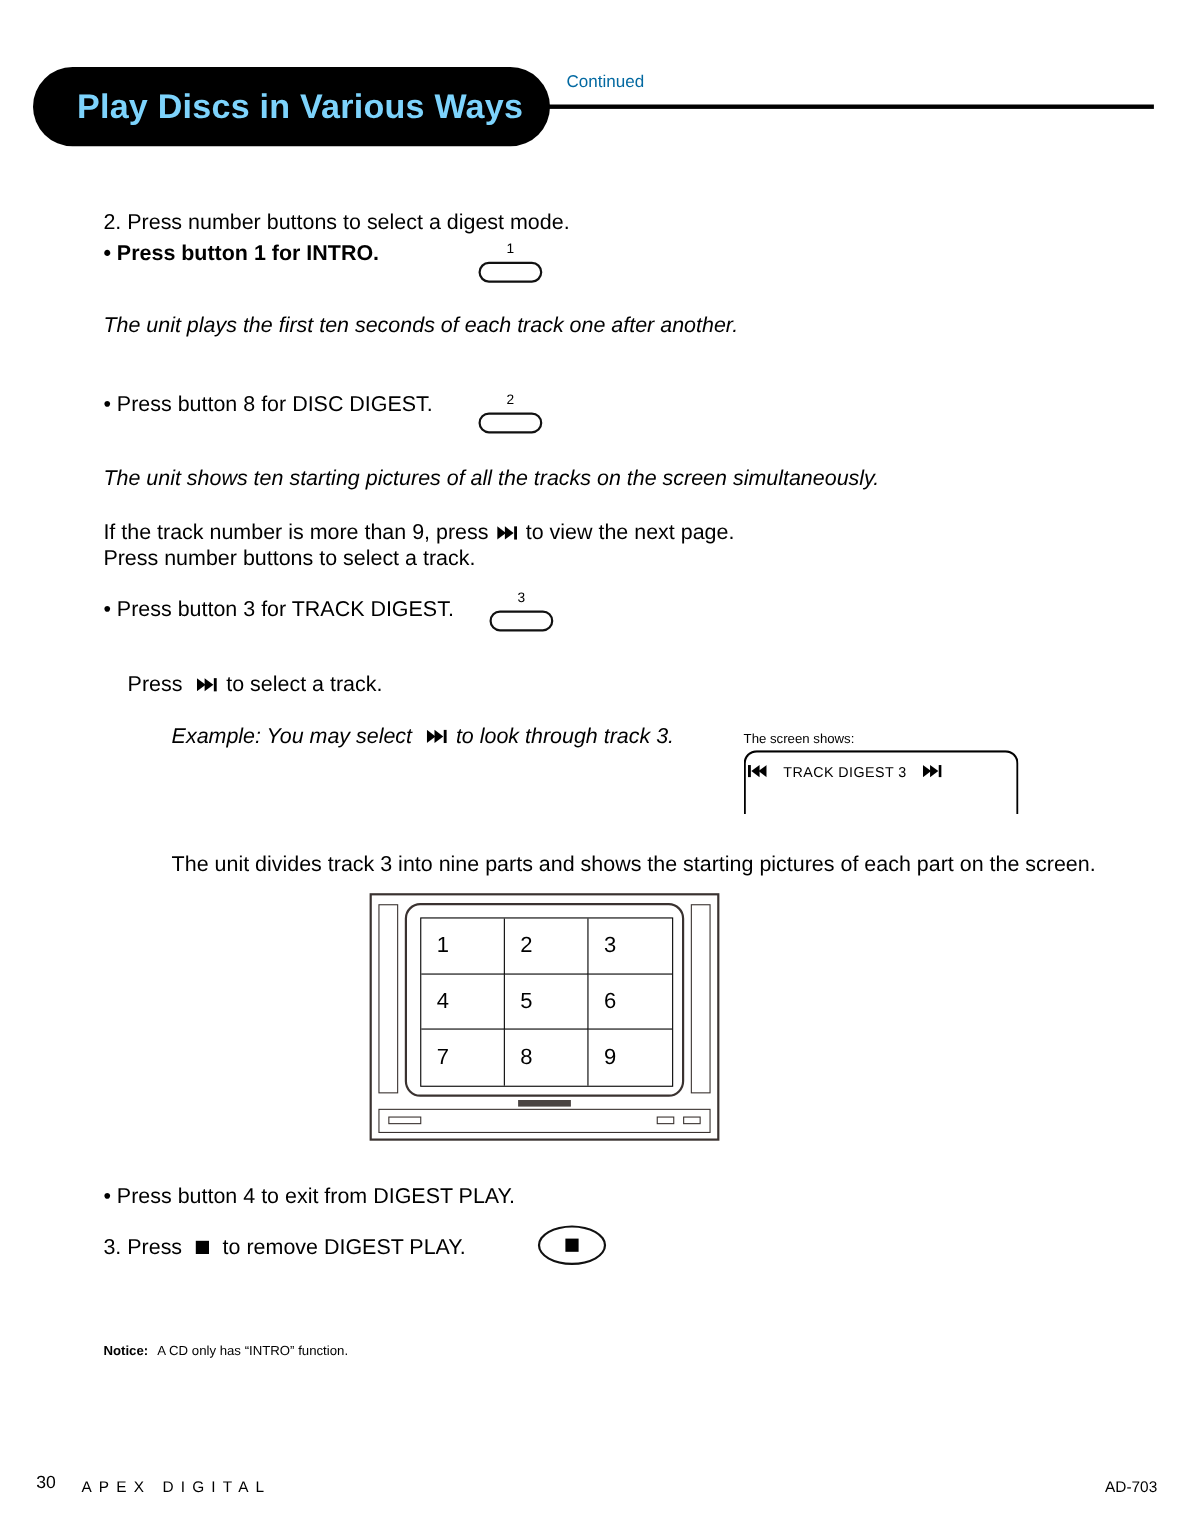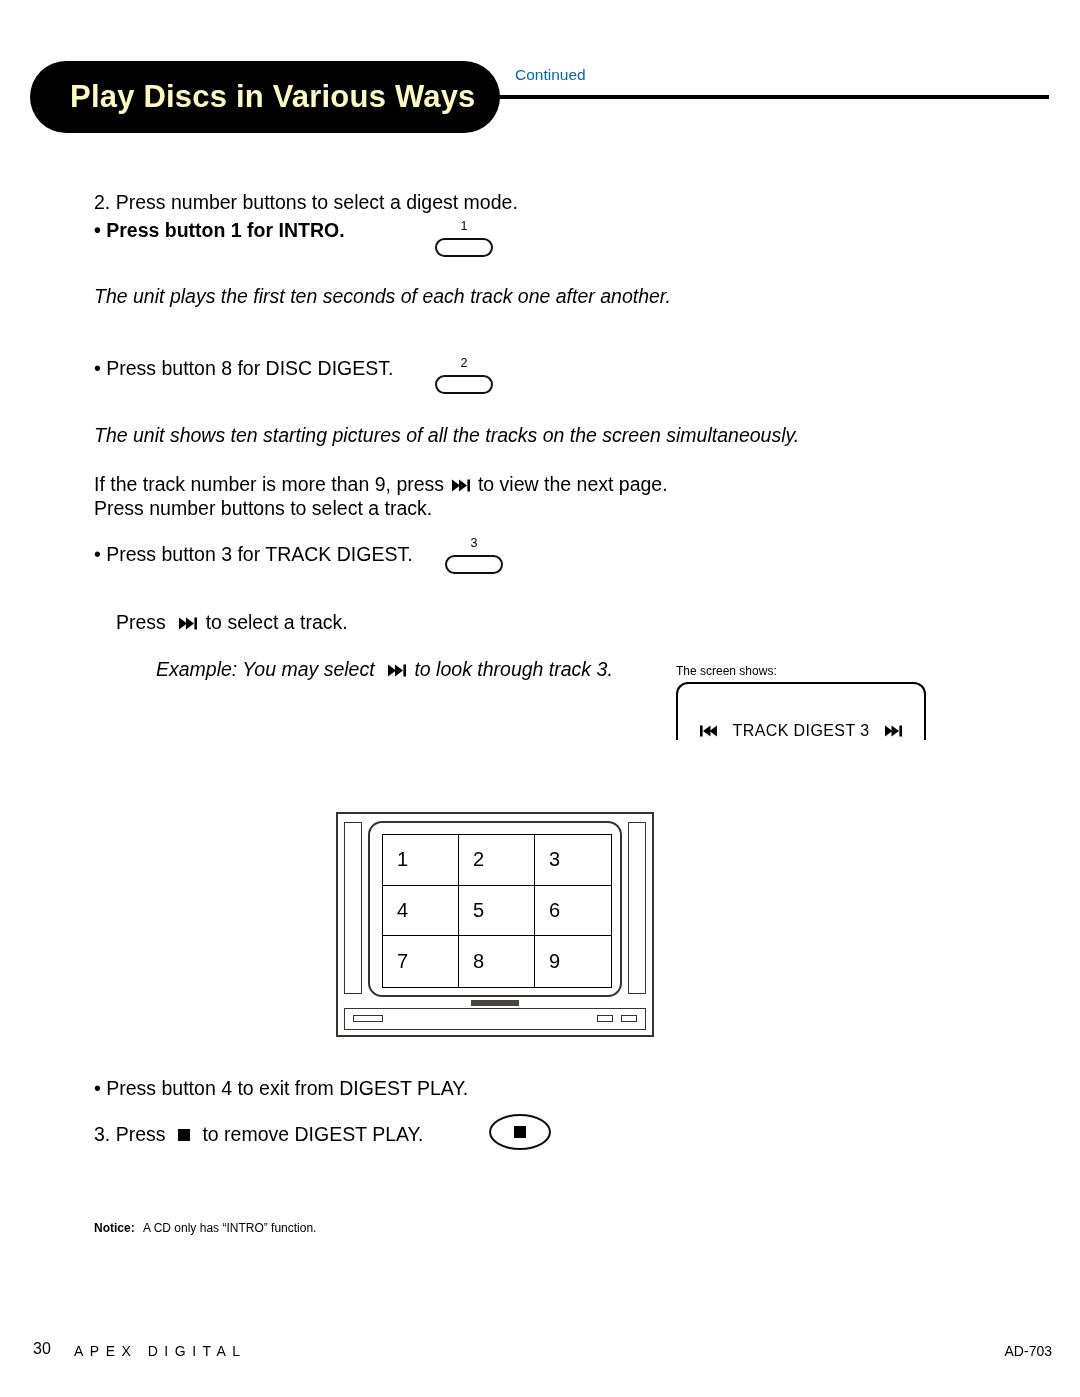--- a/index.html
+++ b/index.html
@@ -27,21 +27,21 @@
     width: 470px;
     height: 72px;
     background: #000000;
     border-radius: 36px;
     display: flex;
     align-items: center;
     padding-left: 40px;
     box-sizing: border-box;
   }
   .header-pill .title {
-    color: #fef9c3;
+    color: #7dd3fc;
     font-size: 31px;
     font-weight: bold;
     letter-spacing: 0.2px;
     white-space: nowrap;
   }
   .continued {
     position: absolute;
     left: 515px;
     top: 66px;
     font-size: 15.5px;
@@ -127,25 +127,23 @@
     border-top-left-radius: 12px;
     border-top-right-radius: 12px;
     box-sizing: border-box;
     background: #ffffff;
   }
   .osd-line {
     position: absolute;
     left: 0;
     top: 10px;
     width: 100%;
-    text-align: center;
-    font-size: 16px;
+    font-size: 13px;
     letter-spacing: 0.4px;
     white-space: nowrap;
-    margin-top: 28px;
   }
 
   
   .tv {
     position: absolute;
     left: 336px;
     top: 812px;
     width: 318px;
     height: 225px;
   }
@@ -345,20 +343,21 @@
       <span class="glyph">
         <svg width="17" height="12" viewBox="0 0 17 12" aria-hidden="true">
           <polygon points="0,0.5 7.5,6 0,11.5" fill="#000"></polygon>
           <polygon points="6.5,0.5 14,6 6.5,11.5" fill="#000"></polygon>
           <rect x="14.4" y="0.5" width="2.6" height="11" fill="#000"></rect>
         </svg>
       </span>
     </div>
   </div>
 
+  <div class="txt" style="left:156px; top:772px;">The unit divides track 3 into nine parts and shows the starting pictures of each part on the screen.</div>
 
   <div class="tv">
     <div class="tv-outer"></div>
     <div class="tv-speaker left"></div>
     <div class="tv-speaker right"></div>
     <div class="tv-bezel">
       <div class="tv-grid">
         <div class="tv-cell">1</div>
         <div class="tv-cell">2</div>
         <div class="tv-cell">3</div>

